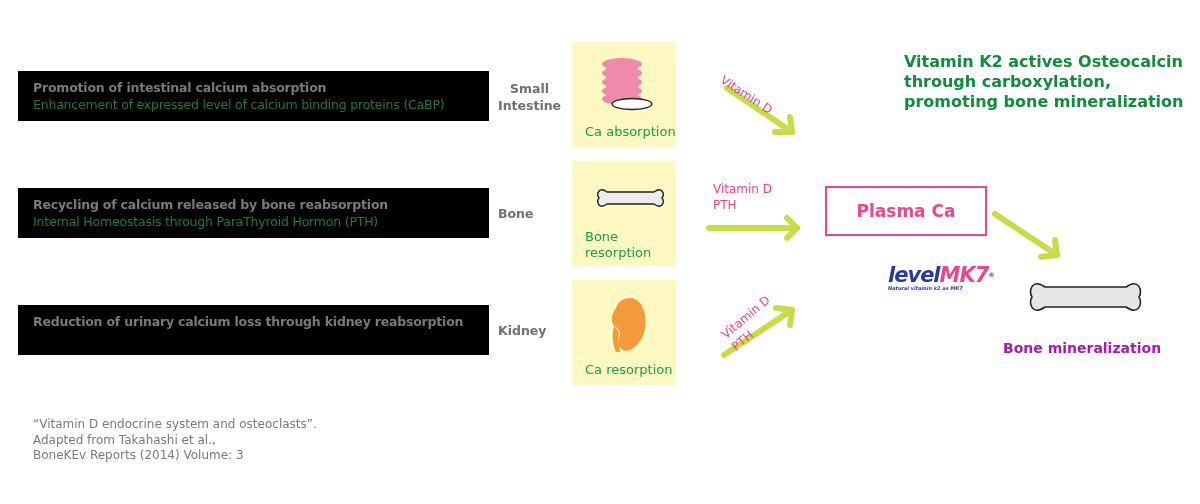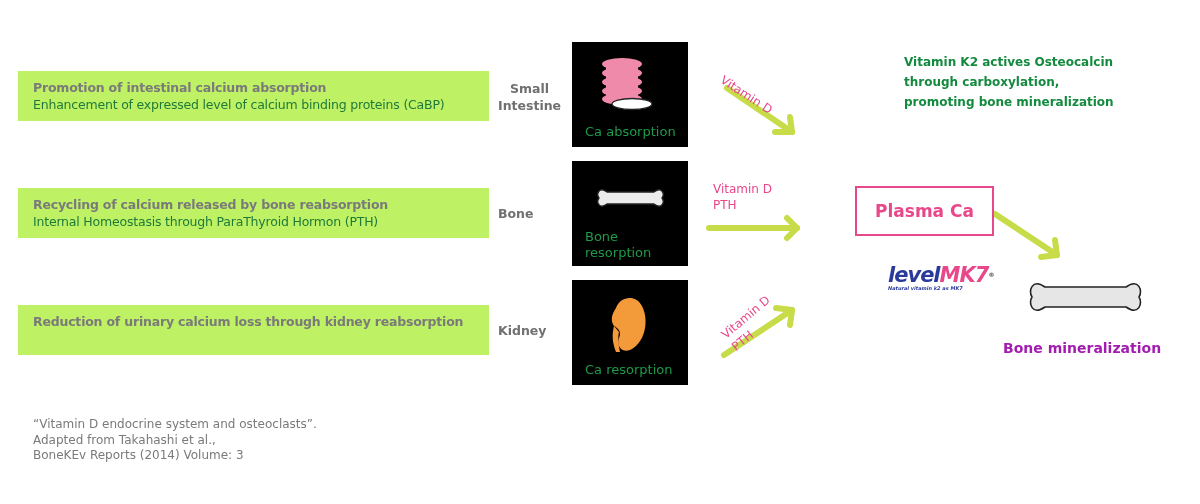--- a/index.html
+++ b/index.html
@@ -1,35 +1,35 @@
 <!DOCTYPE html>
 <html><head>
   <meta charset="utf-8">
   <style>
     html, body { margin: 0; padding: 0; background: #ffffff; }
     body { width: 1200px; height: 504px; position: relative; overflow: hidden;
            font-family: "DejaVu Sans", "Liberation Sans", sans-serif; }
 
-    .mech-box { position: absolute; left: 18px; width: 471px; height: 50px; background: #bef264;
+    .mech-box { position: absolute; left: 18px; width: 471px; height: 50px; background: #000000;
                 box-sizing: border-box; padding: 8px 0 0 15px; font-size: 12.5px; line-height: 17px; letter-spacing: -0.2px; }
     .mech-title { color: #7a7a7a; font-weight: bold; white-space: nowrap; }
     .mech-desc { color: #1f7a3a; white-space: nowrap; }
 
     .organ-label { position: absolute; left: 498px; font-size: 12.5px; font-weight: bold; color: #707070; line-height: 17px; text-align: center; }
 
-    .organ-box { position: absolute; left: 572px; width: 116px; height: 105px; background: #000000; }
+    .organ-box { position: absolute; left: 572px; width: 104px; height: 105px; background: #fef9c3; }
     .organ-caption { position: absolute; left: 13px; font-size: 13px; color: #1e9a4a; line-height: 16px; }
 
     .vit-label { position: absolute; color: #e8478a; font-size: 12px; line-height: 16px; white-space: nowrap; }
 
-    .plasma-box { position: absolute; left: 855px; top: 186px; width: 139px; height: 50px; box-sizing: border-box;
+    .plasma-box { position: absolute; left: 825px; top: 186px; width: 162px; height: 50px; box-sizing: border-box;
                   border: 2px solid #e8478a; display: flex; align-items: center; justify-content: center; }
     .plasma-text { color: #e8478a; font-size: 17px; font-weight: bold; }
 
-    .k2-text { position: absolute; left: 904px; top: 52px; color: #138a3e; font-size: 12px; font-weight: bold; line-height: 20px; }
+    .k2-text { position: absolute; left: 904px; top: 52px; color: #138a3e; font-size: 16px; font-weight: bold; line-height: 20px; }
 
     .mineral-label { position: absolute; left: 1003px; top: 340px; color: #a21caf; font-size: 14px; font-weight: bold; }
 
     .logo { position: absolute; left: 888px; top: 264px; }
     .logo-main { font-family: "DejaVu Sans", sans-serif; font-weight: bold; font-style: italic; font-size: 21px; letter-spacing: -1px; line-height: 22px; }
     .logo-vita { color: #2a3a9a; }
     .logo-mk7 { color: #e8478a; text-align: center; }
     .logo-reg { font-size: 6px; color: #444; vertical-align: top; font-style: normal; }
     .logo-tag { font-size: 5px; color: #2a3a9a; font-style: italic; font-weight: bold; margin-top: -1px; }
 

